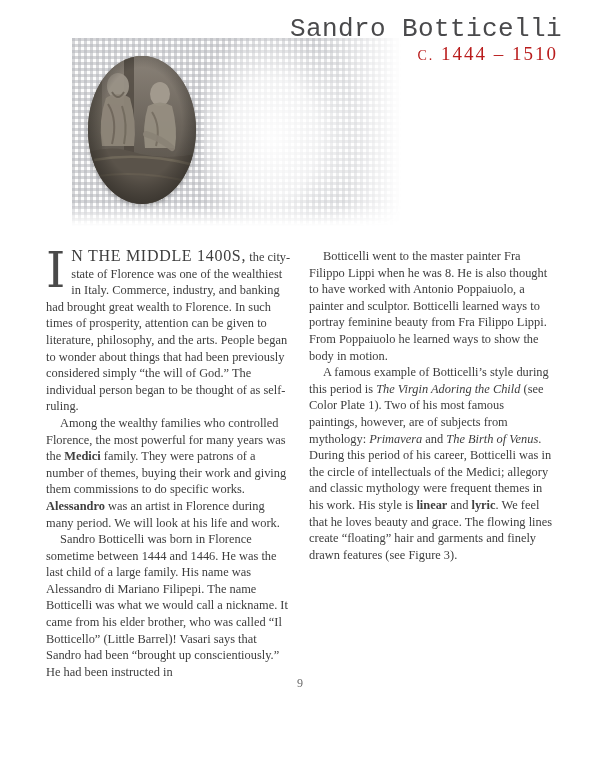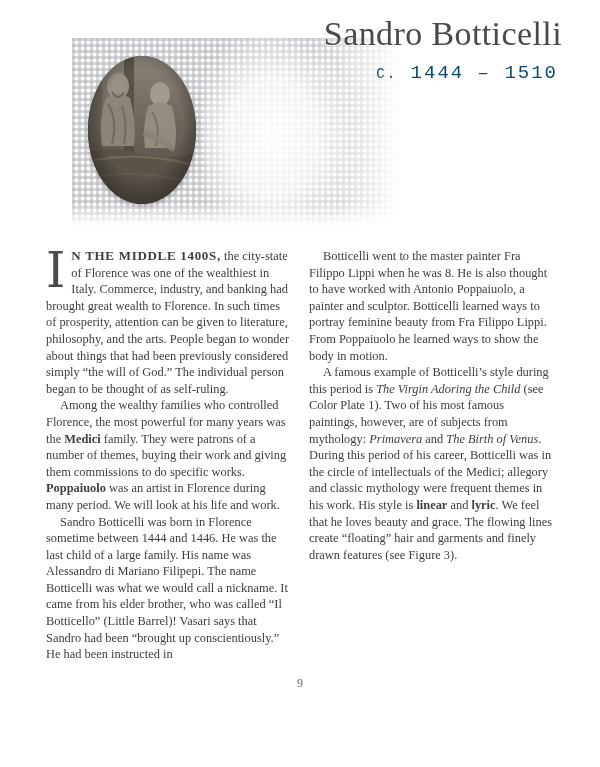--- a/index.html
+++ b/index.html
@@ -87,35 +87,34 @@
 
   
   .title-block {
     position: absolute;
     left: 180px;
     top: 16px;
     width: 382px;
     text-align: right;
   }
   .doc-title {
-    font-family: Liberation Serif, serif;
-    font-size: 34px;
+    font-family: Liberation Mono, monospace;
+    font-size: 26px;
     letter-spacing: 0.4px;
     color: #4a4a4c;
     line-height: 1.05;
     white-space: nowrap;
     font-weight: 400;
     text-shadow: 0 1px 0 rgba(255,255,255,0.6);
   }
   .doc-dates {
-    margin-top: 10px;
-    font-family: Liberation Mono, monospace;
+    font-family: Liberation Serif, serif;
     font-size: 19px;
     letter-spacing: 2.0px;
-    color: #0c4a6e;
+    color: #b91c1c;
     white-space: nowrap;
     padding-right: 4px;
   }
   .doc-dates .c-small { font-size: 14px; }
 
   
   .columns {
     position: absolute;
     left: 46px;
     top: 248px;
@@ -147,22 +146,21 @@
     font-size: 49px;
     line-height: 40px;
     padding: 2px 6px 0 0;
     margin-top: 1px;
     color: #4a4a4a;
     font-weight: 400;
   }
   .smallcaps {
     font-variant: small-caps;
     letter-spacing: 0.7px;
-    font-size: 13px;
-    font-weight: bold;
+    font-size: 16px;
   }
   b, strong { font-weight: 700; color: #404040; }
   i, em { font-style: italic; text-align: right; }
 
   
   .folio {
     position: absolute;
     left: 0;
     top: 676px;
     width: 600px;
@@ -226,21 +224,21 @@
     <div class="doc-title">Sandro Botticelli</div>
     <div class="doc-dates"><span class="c-small">C.</span> <span>1444 – 1510</span></div>
   </div>
 
   <div class="columns">
 
     <div class="col">
       <p class="first dropcap-para">
         <span class="dropcap">I</span><span class="smallcaps">N THE MIDDLE 1400S,</span><span> the city-state of Florence was one of the wealthiest in Italy. Commerce, industry, and banking had brought great wealth to Florence. In such times of prosperity, attention can be given to literature, philosophy, and the arts. People began to wonder about things that had been previously considered simply “the will of God.” The individual person began to be thought of as self-ruling.</span>
       </p>
-      <p><span>Among the wealthy families who controlled Florence, the most powerful for many years was the </span><b>Medici</b><span> family. They were patrons of a number of themes, buying their work and giving them commissions to do specific works. </span><b>Poppaiuolo</b><span> was an artist in Florence during many period. We will look at his life and work.</span></p>
+      <p><span>Among the wealthy families who controlled Florence, the most powerful for many years was the </span><b>Medici</b><span> family. They were patrons of a number of themes, buying their work and giving them commissions to do specific works. </span><b>Alessandro</b><span> was an artist in Florence during many period. We will look at his life and work.</span></p>
       <p><span>Sandro Botticelli was born in Florence sometime between 1444 and 1446. He was the last child of a large family. His name was Alessandro di Mariano Filipepi. The name Botticelli was what we would call a nickname. It came from his elder brother, who was called “Il Botticello” (Little Barrel)! Vasari says that Sandro had been “brought up conscientiously.” He had been instructed in</span></p>
     </div>
 
     <div class="col">
       <p><span>Botticelli went to the master painter Fra Filippo Lippi when he was 8. He is also thought to have worked with Antonio Poppaiuolo, a painter and sculptor. Botticelli learned ways to portray feminine beauty from Fra Filippo Lippi. From Poppaiuolo he learned ways to show the body in motion.</span></p>
       <p><span>A famous example of Botticelli’s style during this period is </span><i>The Virgin Adoring the Child</i><span> (see Color Plate 1). Two of his most famous paintings, however, are of subjects from mythology: </span><i>Primavera</i><span> and </span><i>The Birth of Venus</i><span>. During this period of his career, Botticelli was in the circle of intellectuals of the Medici; allegory and classic mythology were frequent themes in his work. His style is </span><b>linear</b><span> and </span><b>lyric</b><span>. We feel that he loves beauty and grace. The flowing lines create “floating” hair and garments and finely drawn features (see Figure 3).</span></p>
     </div>
 
   </div>
 

